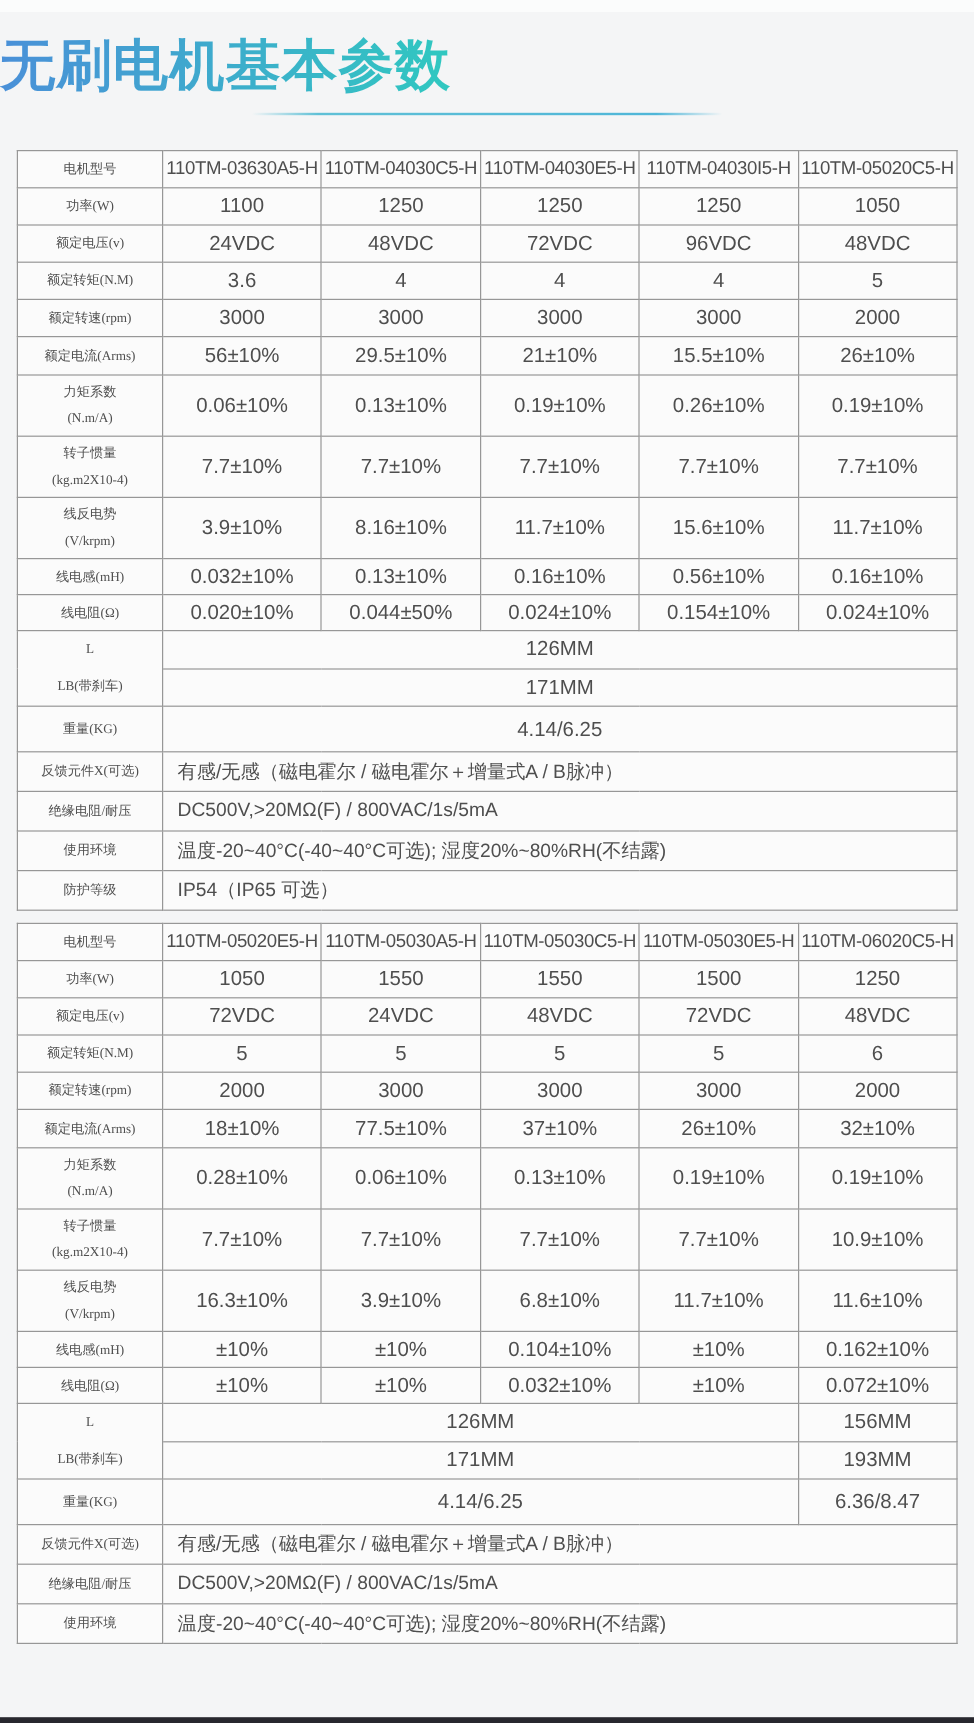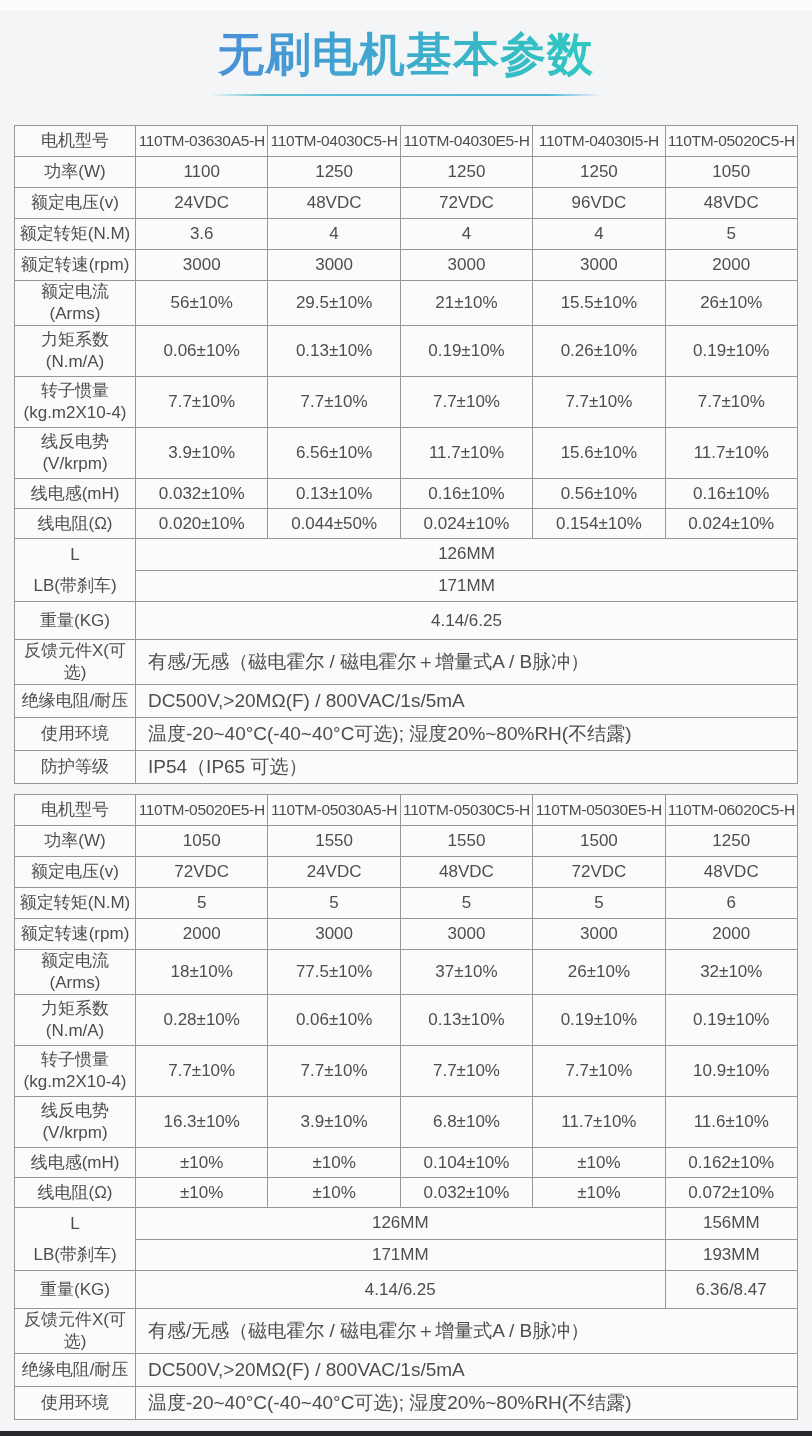--- a/index.html
+++ b/index.html
@@ -3,21 +3,21 @@
 <meta charset="utf-8">
 <style>
   * { margin:0; padding:0; box-sizing:border-box; }
   html, body { width:812px; background:#f4f5f6; }
   body {
     height:1436px; overflow:hidden; position:relative;
     font-family:"Liberation Sans","DejaVu Sans",sans-serif;
   }
   .top-strip { position:absolute; top:0; left:0; right:0; height:10px; background:#fbfcfc; }
 
-  .header { text-align:center; padding-top:26px; position:relative; }
+  .header { text-align:left; padding-top:26px; position:relative; }
   .title {
     display:inline-block; font-size:46px; font-weight:bold; line-height:56px; letter-spacing:1px;
     background:linear-gradient(90deg,#4a90d8,#30c8c0);
     -webkit-background-clip:text; background-clip:text; color:transparent;
   }
   .subtitle { font-size:24px; line-height:30px; margin-top:6px; color:#46a9de; }
   .title-underline {
     width:392px; height:2px; margin:12px auto 0;
     background:linear-gradient(90deg, rgba(95,192,214,0) 0%, #5fc0d6 14%, #4fb6d8 86%, rgba(95,192,214,0) 100%);
   }
@@ -28,22 +28,22 @@
     background:#fbfbfb; color:#4e4e4e; table-layout:fixed;
   }
   td { border:1px solid #979797; text-align:center; font-size:17px; padding:0 2px; overflow:hidden; }
   tr.rh  td { height:31px; }
   tr.rh2 td { height:32px; }
   tr.rh3 td { height:30px; }
   tr.tall td { height:51px; }
   tr.weight td { height:38px; }
   tr.info td { height:33px; }
   td.model { font-size:15.5px; letter-spacing:-0.3px; padding:0 1px; }
-  td.label { font-size:17px; }
-  td.left { text-align:left; padding-left:12px; font-size:19px; }
+  td.label { font-size:11px;font-family:Liberation Serif, serif; }
+  td.left { text-align:left; padding-left:12px; font-size:16px; }
   .lbl-line { line-height:22px; }
   td.lb-label .lbl-line { height:31px; line-height:31px; }
 
   .footer-bar { position:absolute; left:0; right:0; bottom:0; height:5px; background:#28282e; }
 </style>
 </head>
 <body>
 
 <div class="top-strip"></div>
 
@@ -144,21 +144,21 @@
           <td>7.7±10%</td>
           <td>7.7±10%</td>
           <td>7.7±10%</td>
         </tr>
         <tr class="tall">
           <td class="label">
             <div class="lbl-line">线反电势</div>
             <div class="lbl-line">(V/krpm)</div>
           </td>
           <td>3.9±10%</td>
-          <td>6.56±10%</td>
+          <td>8.16±10%</td>
           <td>11.7±10%</td>
           <td>15.6±10%</td>
           <td>11.7±10%</td>
         </tr>
         <tr class="rh3">
           <td class="label">
             <div class="lbl-line">线电感(mH)</div>
           </td>
           <td>0.032±10%</td>
           <td>0.13±10%</td>

